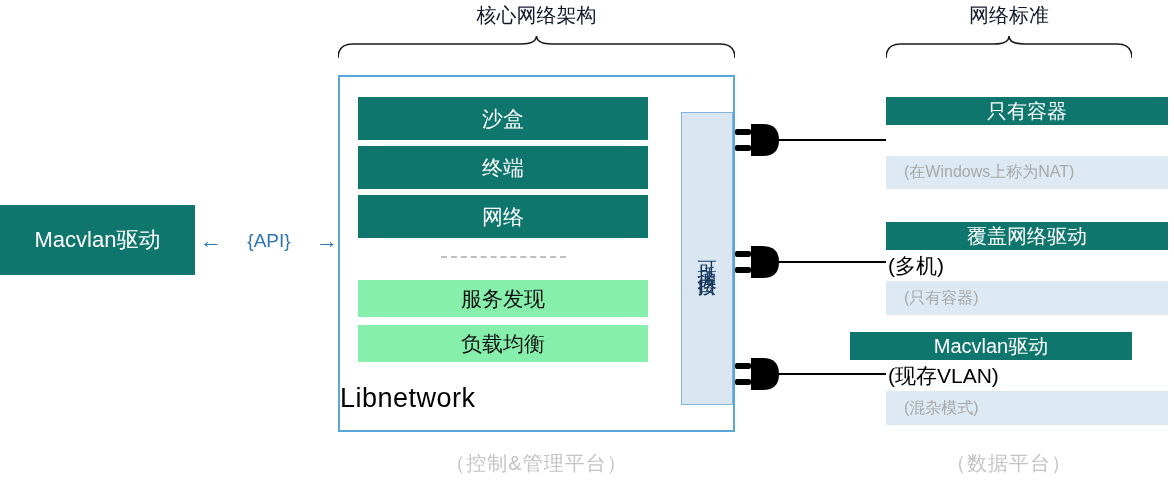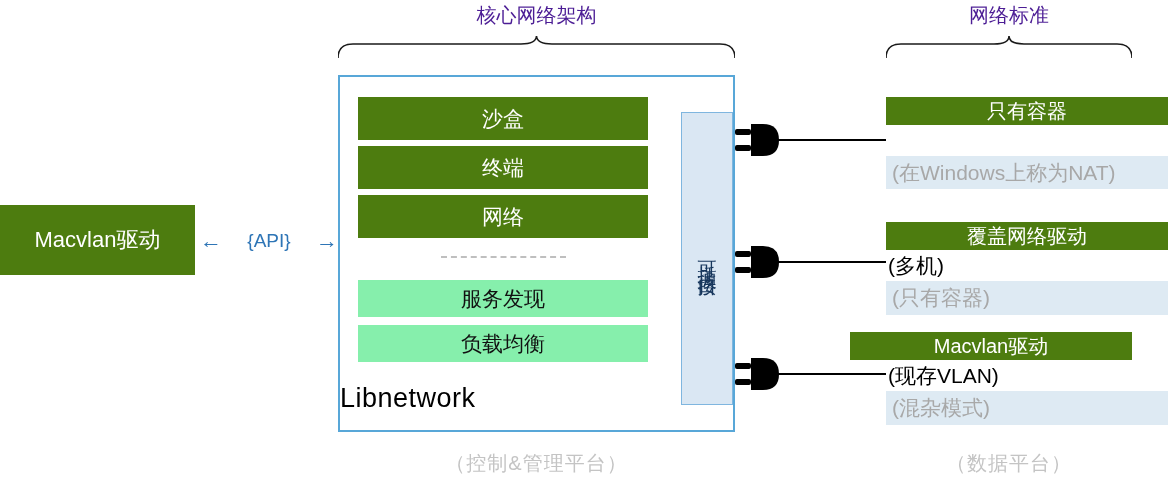--- a/index.html
+++ b/index.html
@@ -1,36 +1,36 @@
 <!DOCTYPE html>
 <html><head>
 <meta charset="utf-8">
 <style>
   *{box-sizing:border-box;margin:0;padding:0}
   html,body{background:#fff}
   body{font-family:"Liberation Sans",sans-serif}
   .canvas{position:relative;width:1174px;height:481px;background:#fff;overflow:hidden}
   .abs{position:absolute}
-  .brace-label{font-size:20px;color:#4c1d95;text-align:center;line-height:26px}
+  .brace-label{font-size:20px;color:#0f172a;text-align:center;line-height:26px}
   .brace{stroke:#1a1a1a;stroke-width:1.6;fill:none}
-  .darkfill{background:#4d7c0f;color:#fff}
+  .darkfill{background:#0f766e;color:#fff}
   .docker-box{display:flex;align-items:center;justify-content:center;font-size:22px}
   .bar{display:flex;align-items:center;justify-content:center;font-size:21px}
   .light-bar{background:#86efac;color:#111}
   .api-row{display:flex;align-items:center;justify-content:space-between;color:#2E75B6}
   .arrow{font-size:22px;line-height:22px}
   .api-label{font-size:19px}
   .main-box{border:2px solid #58A7D8;background:#fff}
   .dashed{border-top:2px dashed #BFBFBF}
   .main-title{font-size:27px;color:#000;text-align:left;font-weight:400;letter-spacing:.5px}
   .panel{background:#DAE7F3;border:1px solid #7FB6DF;display:flex;align-items:center;justify-content:center}
   .vtext{writing-mode:vertical-rl;font-size:19px;letter-spacing:5px;color:#16365C}
   .drv-header{font-size:20px;display:flex;align-items:center;justify-content:center}
   .drv-line1{font-size:21px;color:#000;padding-left:2px;display:flex;align-items:center}
-  .drv-line2{font-size:21px;color:#A8A8A8;background:#DEEAF3;padding-left:6px;display:flex;align-items:center}
+  .drv-line2{font-size:16px;color:#A8A8A8;background:#DEEAF3;padding-left:18px;display:flex;align-items:center}
   .caption{font-size:20px;color:#C4C4C4;text-align:center;letter-spacing:1px}
   .plug{display:block}
 </style>
 </head>
 <body>
 
 <div class="canvas">
 
   <div class="abs brace-label" style="left:338px;top:2px;width:397px">核心网络架构</div>
   <svg class="abs" style="left:338px;top:36px" width="397" height="24" viewBox="0 0 397 24">

